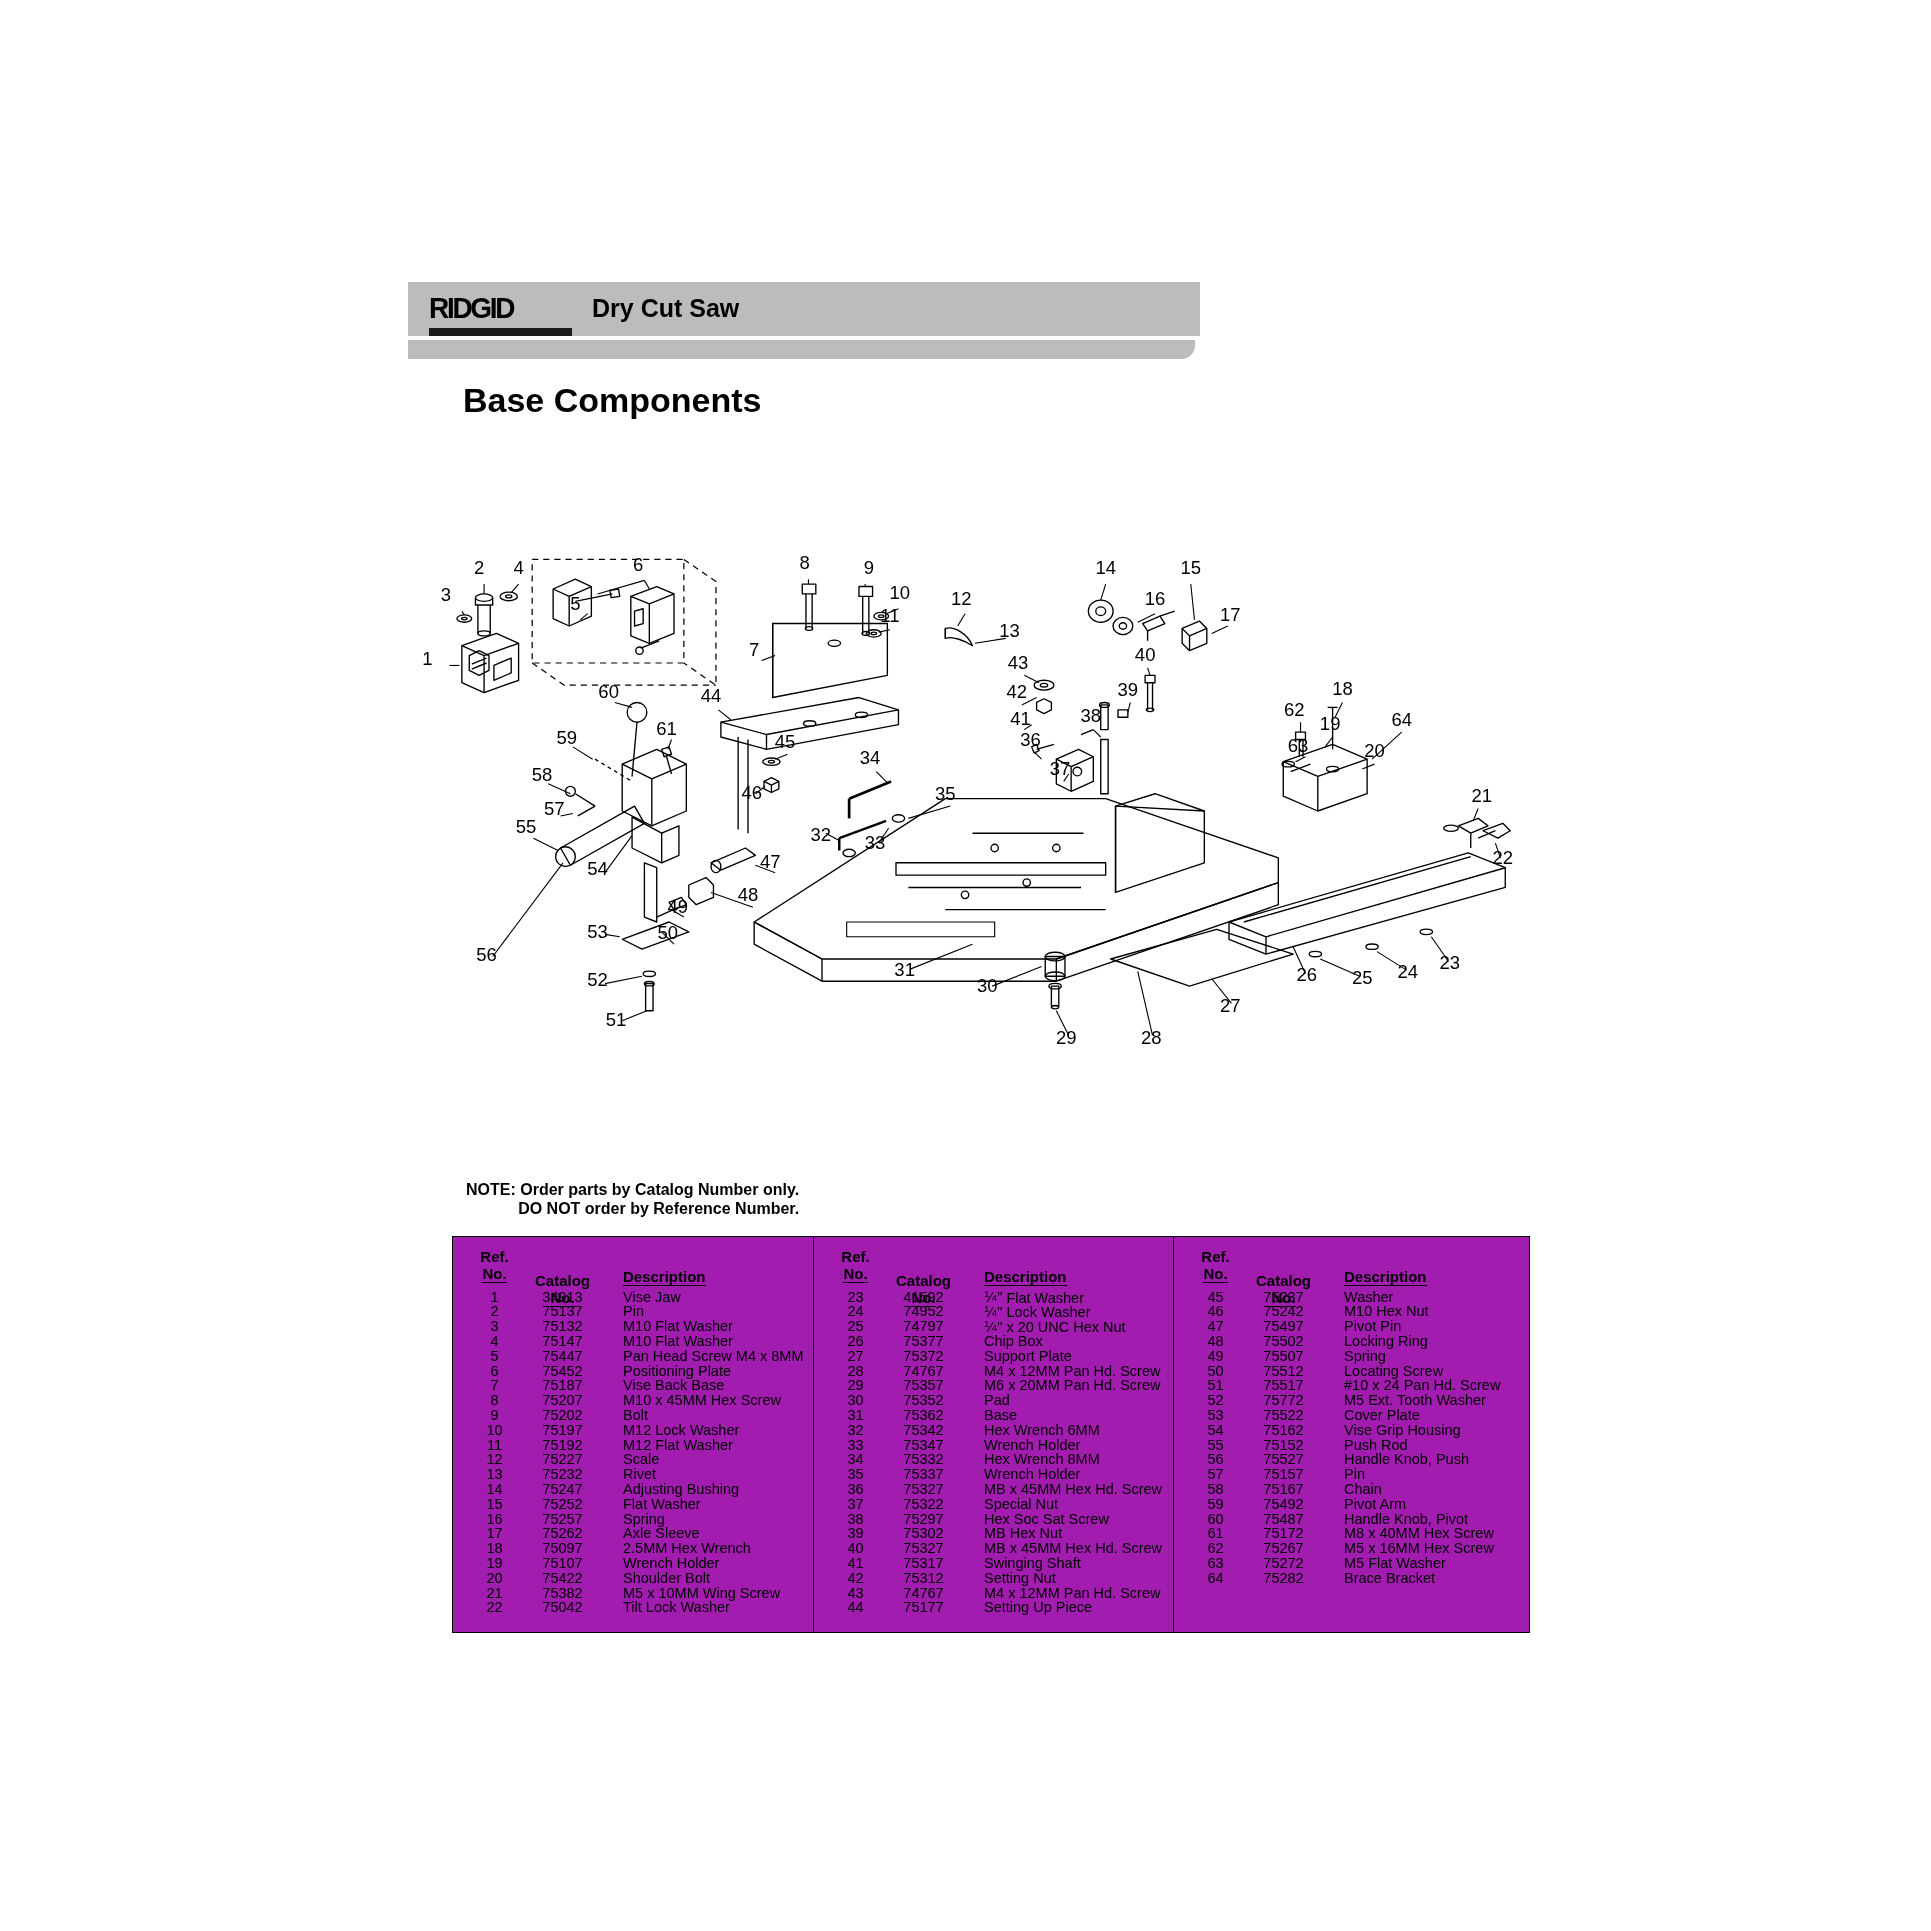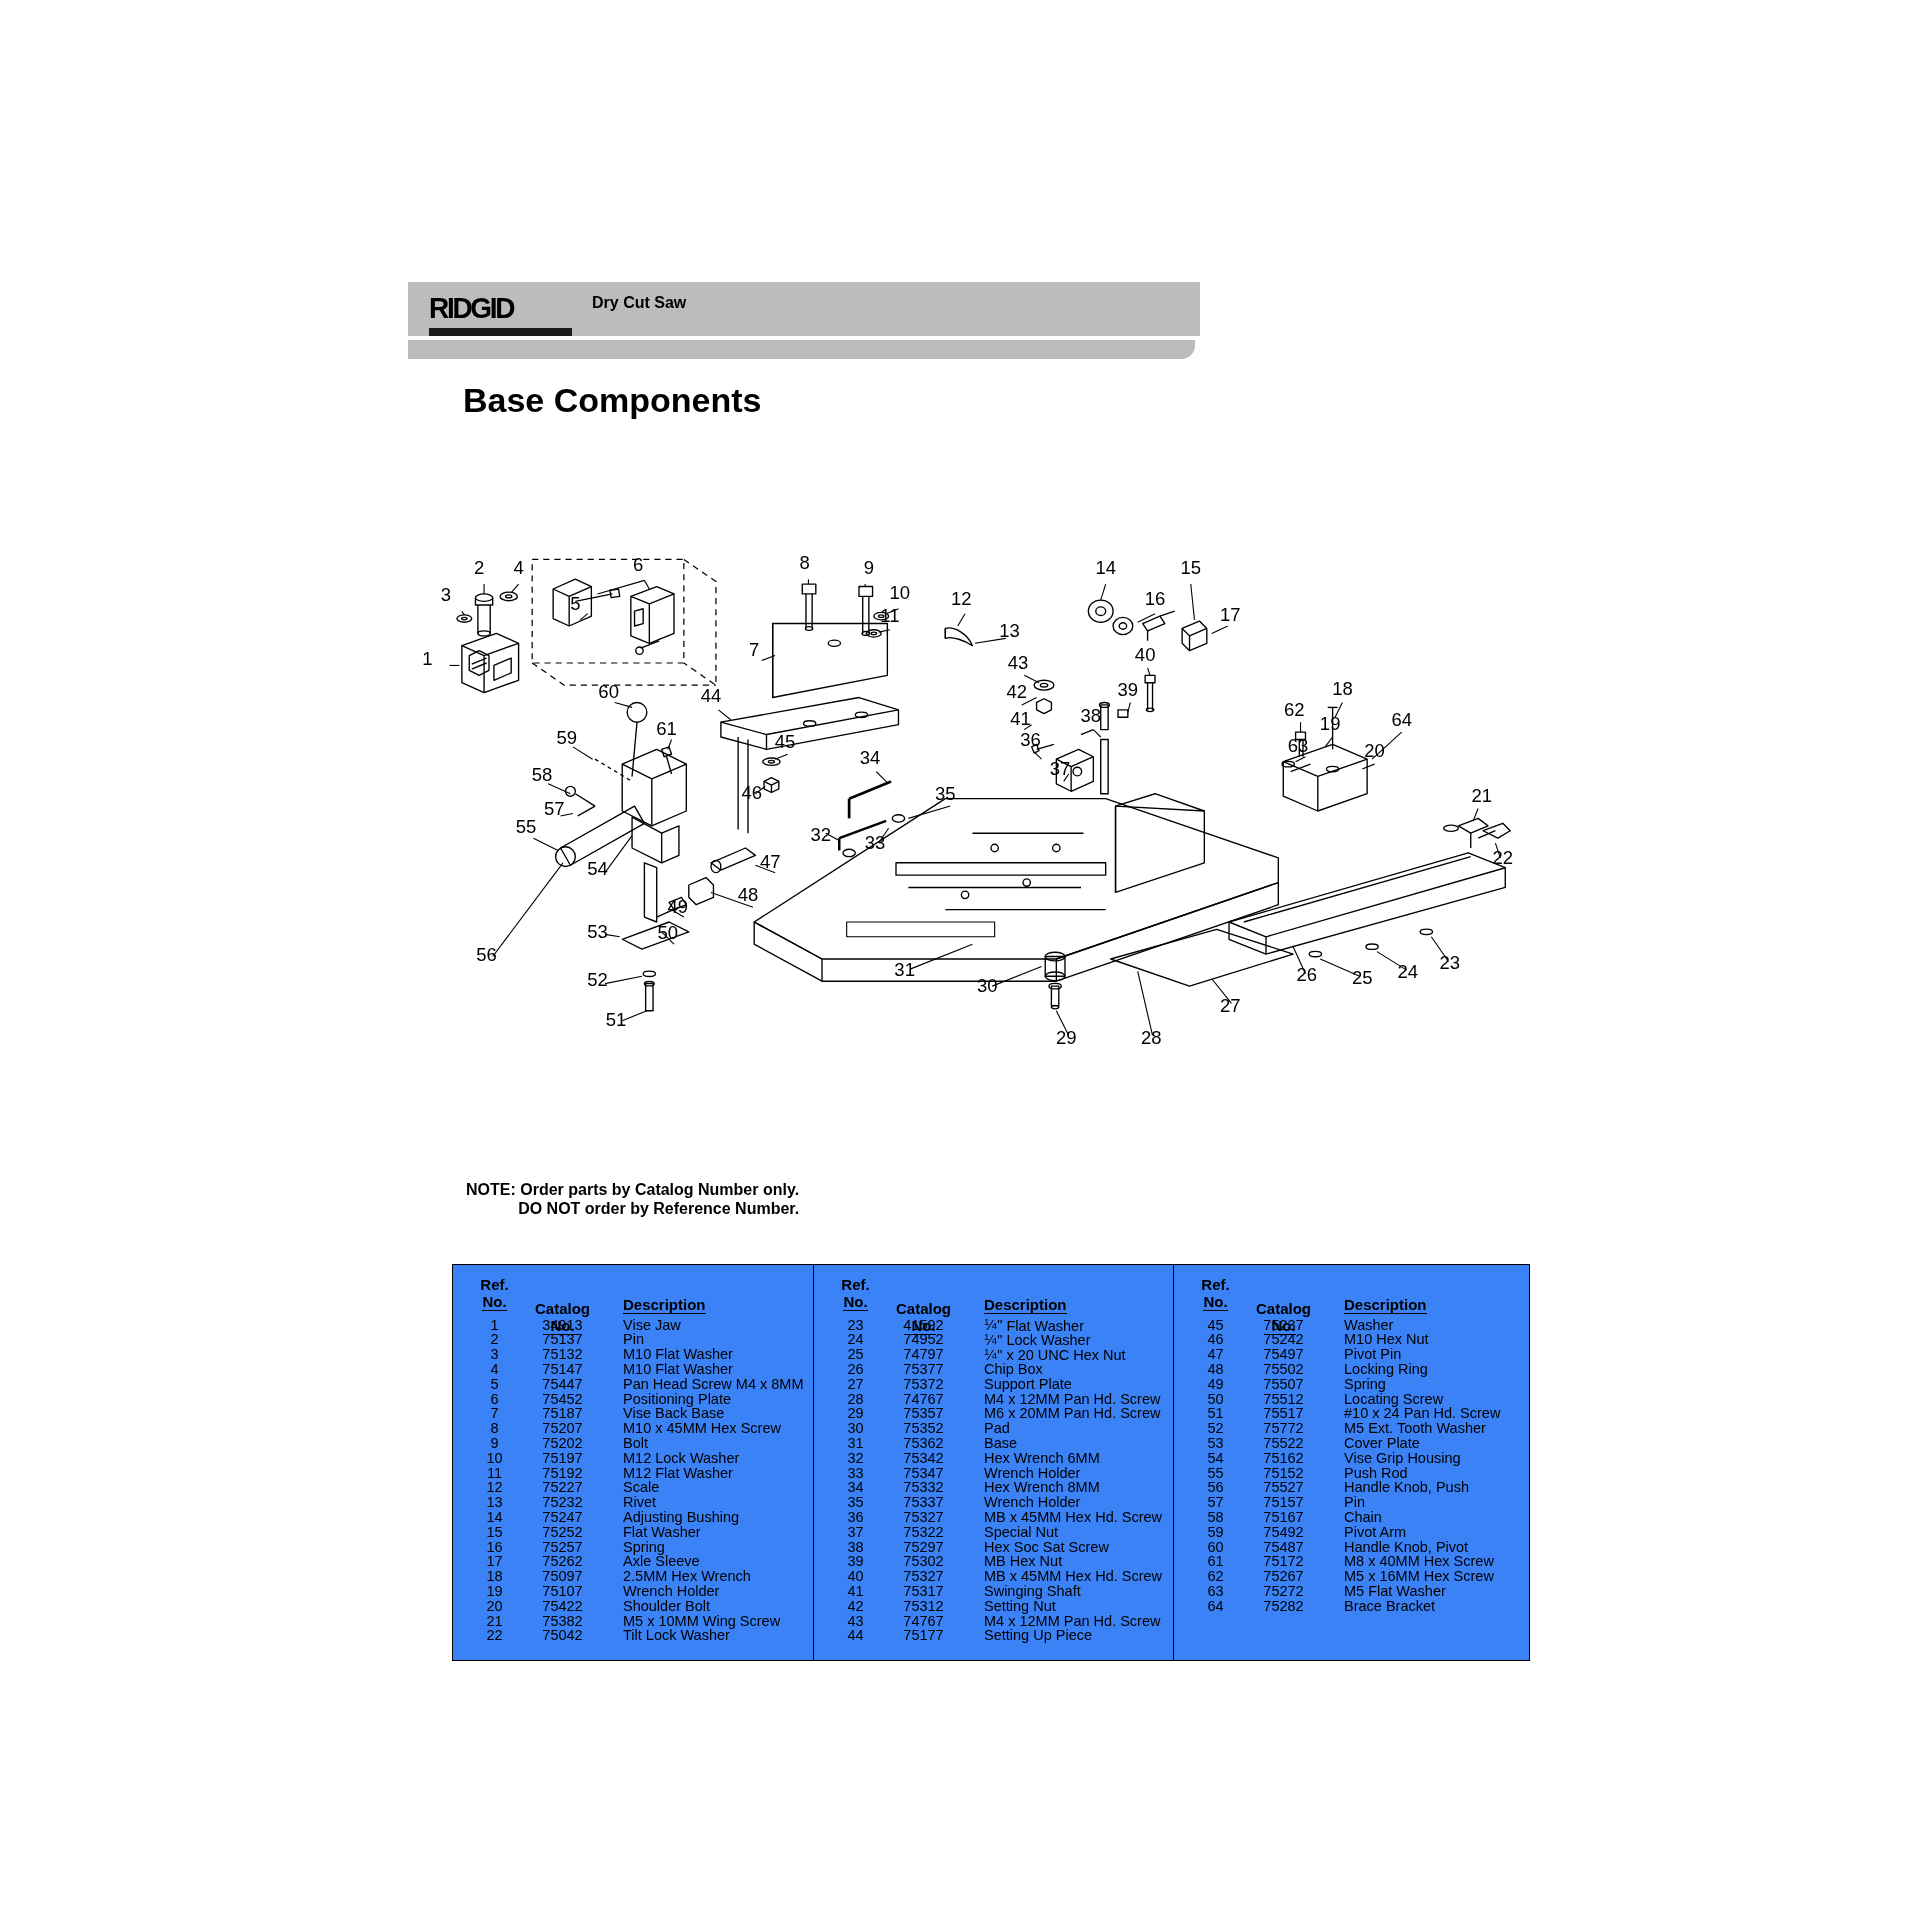--- a/index.html
+++ b/index.html
@@ -19,30 +19,30 @@
   .hdr-model span{
     position:absolute;right:46px;top:50%;transform:translateY(-50%);
     color:#fff;font-size:33px;font-weight:bold;letter-spacing:0.5px;
   }
   .hdr-shadow{position:absolute;left:408px;top:340px;width:787px;height:19.3px;background:#bcbcbc;
     border-bottom-right-radius:13.5px;}
   .logo{position:absolute;left:429px;top:293px;width:147px;height:33px;}
   .logo-txt{font-size:28px;font-weight:bold;letter-spacing:-2.3px;font-family:"Liberation Sans",sans-serif;
     line-height:28px;transform:scaleY(1.08);transform-origin:left top;}
   .logo-bar{position:absolute;left:0;top:35px;width:143px;height:7.7px;background:#1a1a1a;}
-  .hdr-title{position:absolute;left:592px;top:294px;font-size:16px;font-weight:bold;}
+  .hdr-title{position:absolute;left:592px;top:294px;font-size:25px;font-weight:bold;}
   .sect-title{position:absolute;left:463px;top:381px;font-size:34px;font-weight:bold;}
 
   
   .note{position:absolute;left:466px;top:1180px;font-size:16px;font-weight:bold;line-height:19.3px;}
   .note div:nth-child(2){padding-left:32px;text-align:right;}
 
   
-  .tbl-box{position:absolute;left:452px;top:1264px;width:1078px;height:397px;
-    border:1.9px solid #000;box-sizing:border-box;background:#3b82f6;padding-left:12px;}
+  .tbl-box{position:absolute;left:452px;top:1236px;width:1078px;height:397px;
+    border:1.9px solid #000;box-sizing:border-box;background:#a21caf;padding-left:12px;}
   .tbl-col{position:absolute;top:0;height:100%;box-sizing:border-box;}
   .c1{left:0;width:360px;}
   .c2{left:360px;width:360px;border-left:1.9px solid #000;}
   .c3{left:720px;width:356px;border-left:1.9px solid #000;}
   .col-inner{position:relative;padding-top:10.6px;}
   .thead{position:relative;height:41px;font-size:15px;font-weight:bold;}
   .thead .h-ref{position:absolute;left:14.5px;top:0;width:54px;text-align:center;}
   .thead .h-cat{position:absolute;left:69px;top:0;width:81px;text-align:center;margin-top:24px;}
   .thead .h-desc{position:absolute;left:170px;top:20px;}
   .thead .u{border-bottom:1.9px solid #000;display:inline-block;padding-bottom:0px;}

